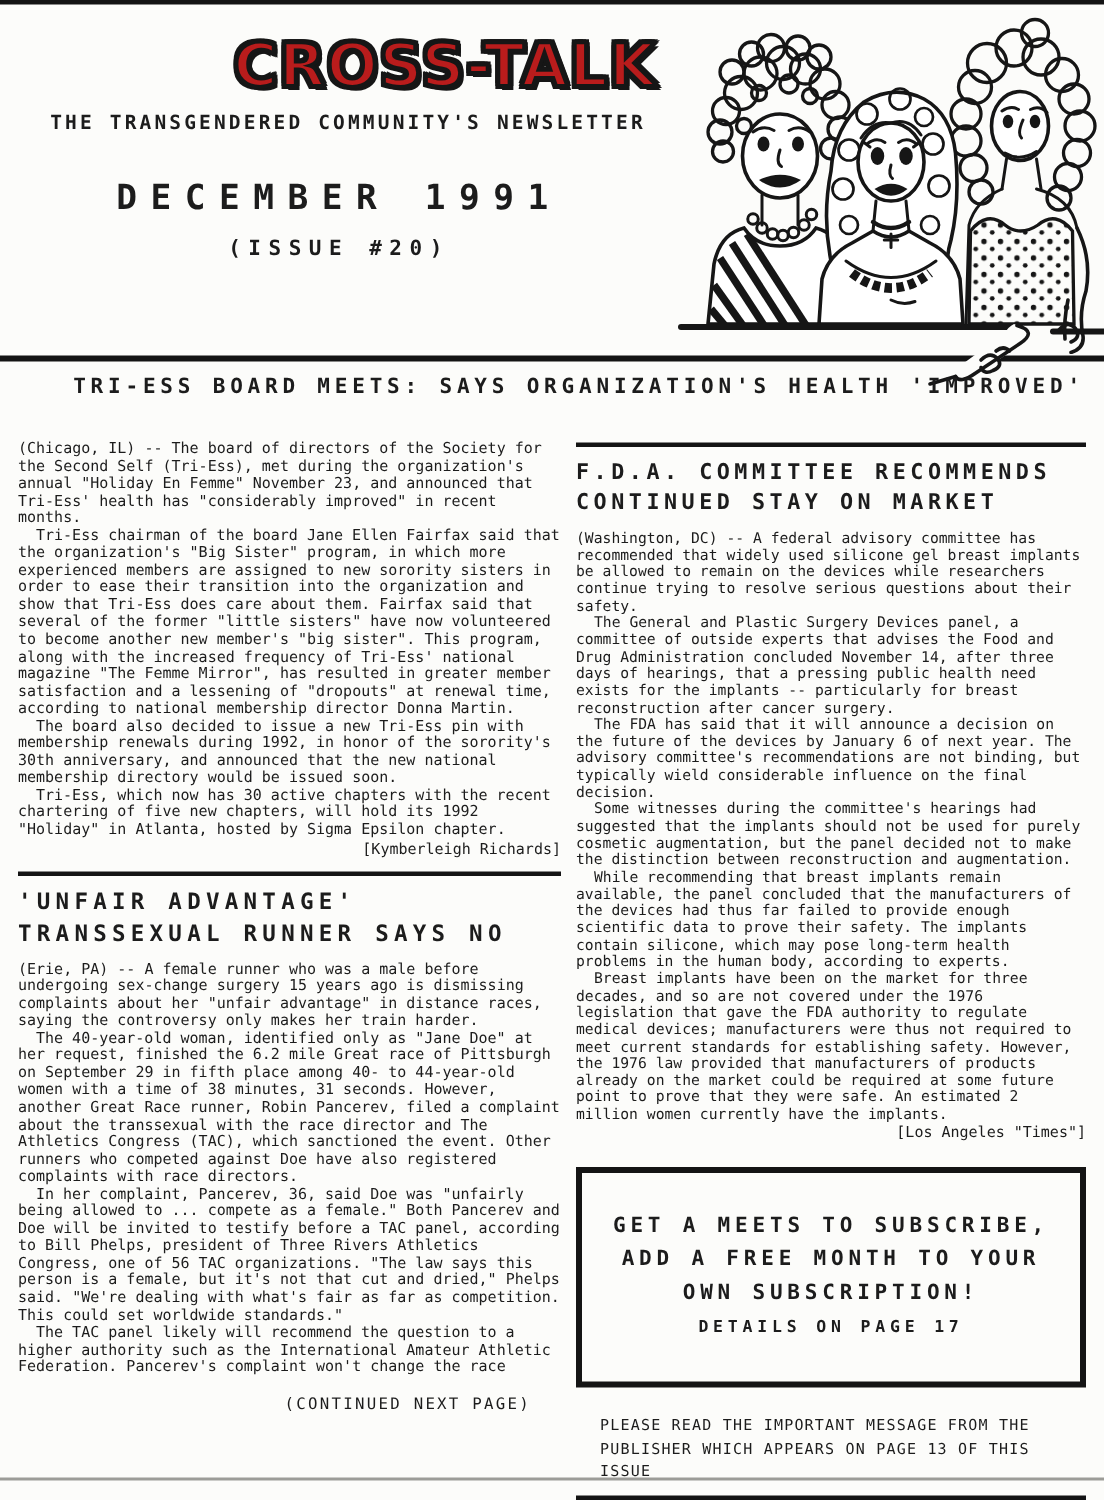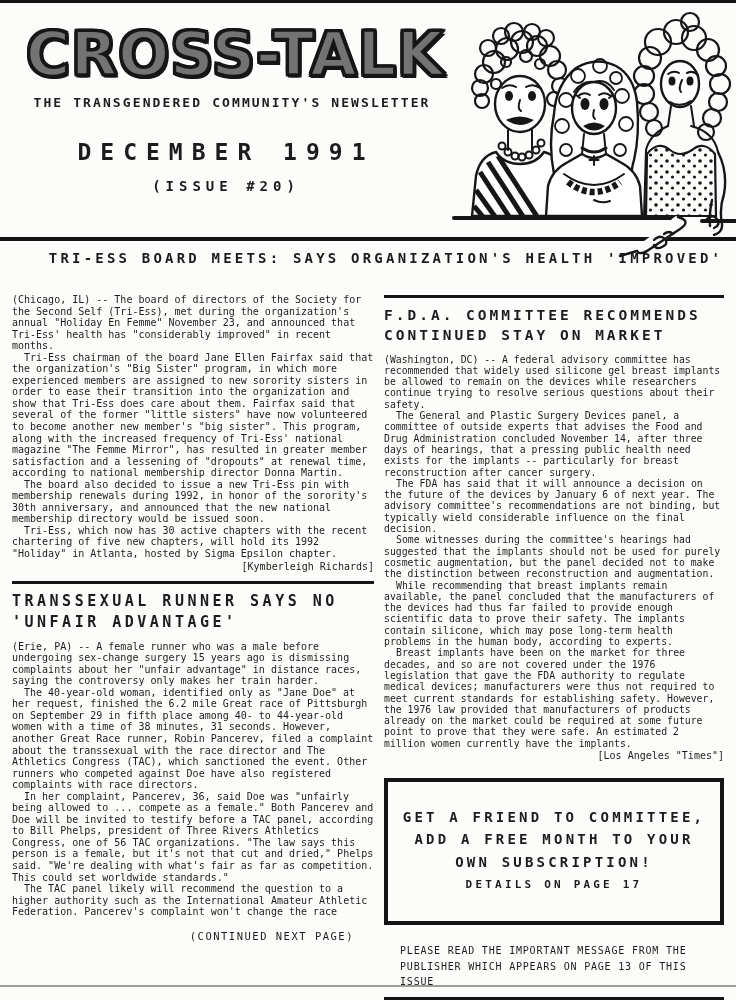--- a/index.html
+++ b/index.html
@@ -7,22 +7,22 @@
   .page {
     position:relative; width:736px; height:1000px; margin:0 auto;
     background:#fcfcfa; color:#1c1c1c; overflow:hidden;
     font-family:"DejaVu Sans Mono", monospace;
   }
   .top-rule { position:absolute; top:0; left:0; width:100%; height:3px; background:#141414; }
 
   
   .mast-left { position:absolute; top:24px; left:26px; width:412px; }
   .logo {
-    font-family:"DejaVu Sans", sans-serif; font-weight:800; font-size:60px; line-height:1;
-    letter-spacing:1px; color:#737373; -webkit-text-stroke:2.6px #161616;
+    font-family:"DejaVu Sans", sans-serif; font-weight:800; font-size:40px; line-height:1;
+    letter-spacing:1px; color:#b91c1c; -webkit-text-stroke:2.6px #161616;
     text-shadow:-2px -2px 0 #161616, 2px -2px 0 #161616, -2px 2px 0 #161616,
                  2.5px 3px 0 #161616, 0 -2px 0 #161616, 0 2.5px 0 #161616,
                 -2px 0 0 #161616, 2.5px 0 0 #161616;
     white-space:nowrap;
     text-align:right;
   }
   .tagline { margin-top:11px; font-weight:bold; font-size:13px; letter-spacing:2.1px; white-space:nowrap;text-align:center; }
   .issue-date { margin-top:29px; width:400px; text-align:center; font-weight:bold; font-size:23px; letter-spacing:9px; }
   .issue-number { margin-top:13px; width:400px; text-align:center; font-weight:bold; font-size:14px; letter-spacing:5px; }
   .mast-art { position:absolute; top:4px; right:0; width:292px; height:232px; }
@@ -239,22 +239,22 @@
     <div class="col col-left">
       <div class="article-body">
           <div class="para">(Chicago, IL) -- The board of directors of the Society for the Second Self (Tri-Ess), met during the organization's annual "Holiday En Femme" November 23, and announced that Tri-Ess' health has "considerably improved" in recent months.</div>
           <div class="para">Tri-Ess chairman of the board Jane Ellen Fairfax said that the organization's "Big Sister" program, in which more experienced members are assigned to new sorority sisters in order to ease their transition into the organization and show that Tri-Ess does care about them. Fairfax said that several of the former "little sisters" have now volunteered to become another new member's "big sister". This program, along with the increased frequency of Tri-Ess' national magazine "The Femme Mirror", has resulted in greater member satisfaction and a lessening of "dropouts" at renewal time, according to national membership director Donna Martin.</div>
           <div class="para">The board also decided to issue a new Tri-Ess pin with membership renewals during 1992, in honor of the sorority's 30th anniversary, and announced that the new national membership directory would be issued soon.</div>
           <div class="para">Tri-Ess, which now has 30 active chapters with the recent chartering of five new chapters, will hold its 1992 "Holiday" in Atlanta, hosted by Sigma Epsilon chapter.</div>
         </div>
       <div class="attribution">[Kymberleigh Richards]</div>
       <div class="col-rule"></div>
       <h2 class="headline-col">
+        <span>'UNFAIR ADVANTAGE'</span>
         <span>TRANSSEXUAL RUNNER SAYS NO</span>
-        <span>'UNFAIR ADVANTAGE'</span>
       </h2>
       <div class="article-body">
           <div class="para">(Erie, PA) -- A female runner who was a male before undergoing sex-change surgery 15 years ago is dismissing complaints about her "unfair advantage" in distance races, saying the controversy only makes her train harder.</div>
           <div class="para">The 40-year-old woman, identified only as "Jane Doe" at her request, finished the 6.2 mile Great race of Pittsburgh on September 29 in fifth place among 40- to 44-year-old women with a time of 38 minutes, 31 seconds. However, another Great Race runner, Robin Pancerev, filed a complaint about the transsexual with the race director and The Athletics Congress (TAC), which sanctioned the event. Other runners who competed against Doe have also registered complaints with race directors.</div>
           <div class="para">In her complaint, Pancerev, 36, said Doe was "unfairly being allowed to ... compete as a female." Both Pancerev and Doe will be invited to testify before a TAC panel, according to Bill Phelps, president of Three Rivers Athletics Congress, one of 56 TAC organizations. "The law says this person is a female, but it's not that cut and dried," Phelps said. "We're dealing with what's fair as far as competition. This could set worldwide standards."</div>
           <div class="para">The TAC panel likely will recommend the question to a higher authority such as the International Amateur Athletic Federation. Pancerev's complaint won't change the race</div>
         </div>
       <div class="continued">(CONTINUED NEXT PAGE)</div>
     </div>
 
@@ -268,21 +268,21 @@
           <div class="para">(Washington, DC) -- A federal advisory committee has recommended that widely used silicone gel breast implants be allowed to remain on the devices while researchers continue trying to resolve serious questions about their safety.</div>
           <div class="para">The General and Plastic Surgery Devices panel, a committee of outside experts that advises the Food and Drug Administration concluded November 14, after three days of hearings, that a pressing public health need exists for the implants -- particularly for breast reconstruction after cancer surgery.</div>
           <div class="para">The FDA has said that it will announce a decision on the future of the devices by January 6 of next year. The advisory committee's recommendations are not binding, but typically wield considerable influence on the final decision.</div>
           <div class="para">Some witnesses during the committee's hearings had suggested that the implants should not be used for purely cosmetic augmentation, but the panel decided not to make the distinction between reconstruction and augmentation.</div>
           <div class="para">While recommending that breast implants remain available, the panel concluded that the manufacturers of the devices had thus far failed to provide enough scientific data to prove their safety. The implants contain silicone, which may pose long-term health problems in the human body, according to experts.</div>
           <div class="para">Breast implants have been on the market for three decades, and so are not covered under the 1976 legislation that gave the FDA authority to regulate medical devices; manufacturers were thus not required to meet current standards for establishing safety. However, the 1976 law provided that manufacturers of products already on the market could be required at some future point to prove that they were safe. An estimated 2 million women currently have the implants.</div>
         </div>
       <div class="attribution">[Los Angeles "Times"]</div>
 
       <div class="promo-box">
-        <div class="promo-line">GET A FRIEND TO COMMITTEE,</div>
+        <div class="promo-line">GET A MEETS TO SUBSCRIBE,</div>
         <div class="promo-line">ADD A FREE MONTH TO YOUR</div>
         <div class="promo-line">OWN SUBSCRIPTION!</div>
         <div class="promo-details">DETAILS ON PAGE 17</div>
       </div>
 
       <div class="publisher-note">
         <div>PLEASE READ THE IMPORTANT MESSAGE FROM THE</div>
         <div>PUBLISHER WHICH APPEARS ON PAGE 13 OF THIS ISSUE</div>
       </div>
       <div class="note-rule"></div>

